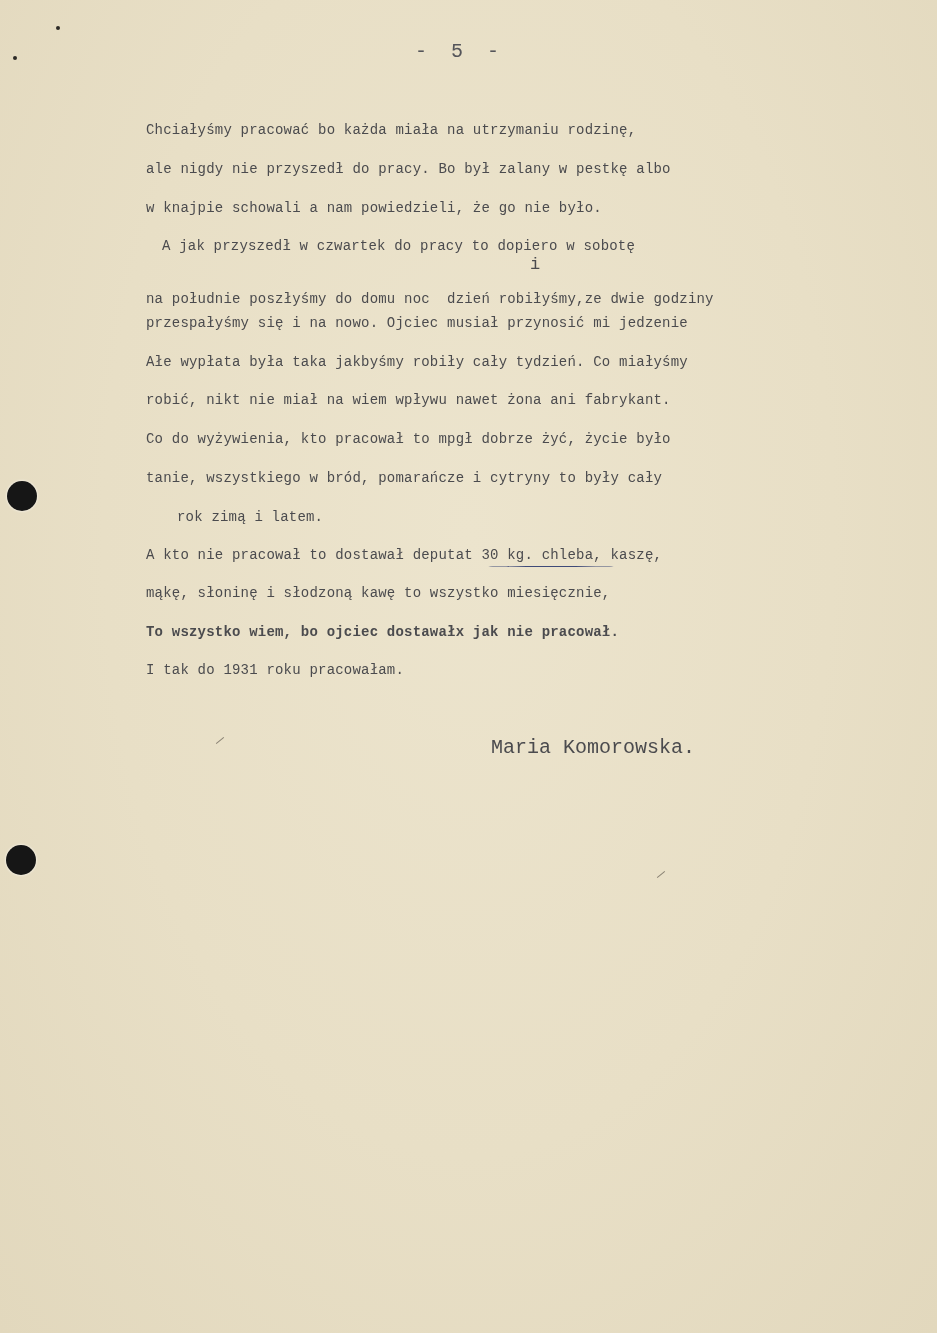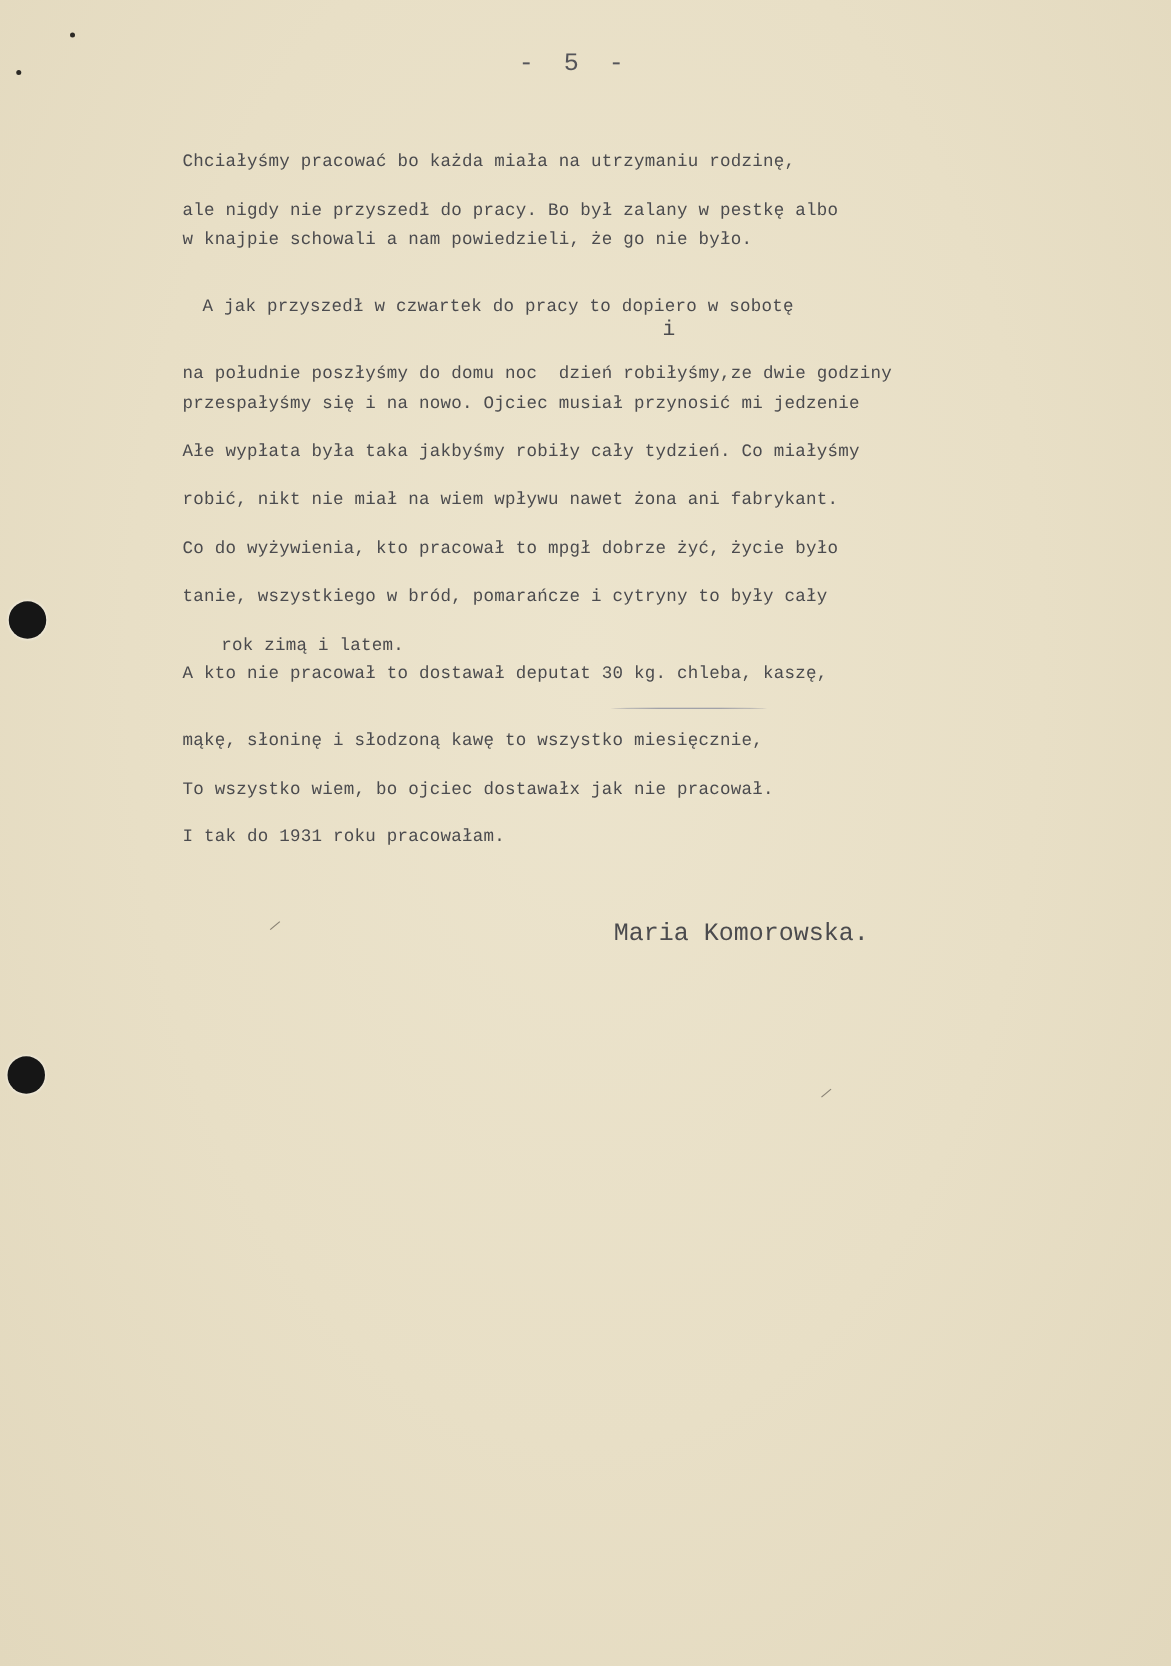--- a/index.html
+++ b/index.html
@@ -99,31 +99,31 @@
   <div class="punch-hole" style="left:6px;top:845px;"></div>
 
   <div class="faint-mark" style="left:215px;top:740px;"></div>
   <div class="faint-mark" style="left:656px;top:874px;"></div>
 
   <div class="page-number">- 5 -</div>
 
   <div class="body-text">
     <div class="line" style="top:3px;">Chciałyśmy pracować bo każda miała na utrzymaniu rodzinę,</div>
     <div class="line" style="top:42px;">ale nigdy nie przyszedł do pracy. Bo był zalany w pestkę albo</div>
-    <div class="line" style="top:65px;">w knajpie schowali a nam powiedzieli, że go nie było.</div>
+    <div class="line" style="top:81px;">w knajpie schowali a nam powiedzieli, że go nie było.</div>
     <div class="line" style="top:119px;margin-left:16px;">A jak przyszedł w czwartek do pracy to dopiero w sobotę</div>
     <div class="interlinear" style="left:384px;top:138px;">i</div>
     <div class="line" style="top:172px;text-align:right;">na południe poszłyśmy do domu noc  dzień robiłyśmy,ze dwie godziny</div>
     <div class="line" style="top:196px;">przespałyśmy się i na nowo. Ojciec musiał przynosić mi jedzenie</div>
     <div class="line" style="top:235px;">Ałe wypłata była taka jakbyśmy robiły cały tydzień. Co miałyśmy</div>
     <div class="line" style="top:273px;">robić, nikt nie miał na wiem wpływu nawet żona ani fabrykant.</div>
     <div class="line" style="top:312px;">Co do wyżywienia, kto pracował to mpgł dobrze żyć, życie było</div>
     <div class="line" style="top:351px;">tanie, wszystkiego w bród, pomarańcze i cytryny to były cały</div>
     <div class="line" style="top:390px;margin-left:31px;">rok zimą i latem.</div>
-    <div class="line" style="top:412px;">A kto nie pracował to dostawał deputat 30 kg. chleba, kaszę,</div>
+    <div class="line" style="top:428px;">A kto nie pracował to dostawał deputat 30 kg. chleba, kaszę,</div>
     <div class="underline-mark" style="left:342px;top:449px;width:126px;"></div>
     <div class="line" style="top:466px;font-family:Liberation Mono, monospace;">mąkę, słoninę i słodzoną kawę to wszystko miesięcznie,</div>
-    <div class="line" style="top:505px;">To wszystko wiem, bo ojciec dostawałx jak nie pracował.</div>
+    <div class="line" style="top:505px;font-weight:bold;">To wszystko wiem, bo ojciec dostawałx jak nie pracował.</div>
     <div class="line" style="top:543px;">I tak do 1931 roku pracowałam.</div>
   </div>
 
   <div class="signature">Maria Komorowska.</div>
 </div>
 
 </body></html>

